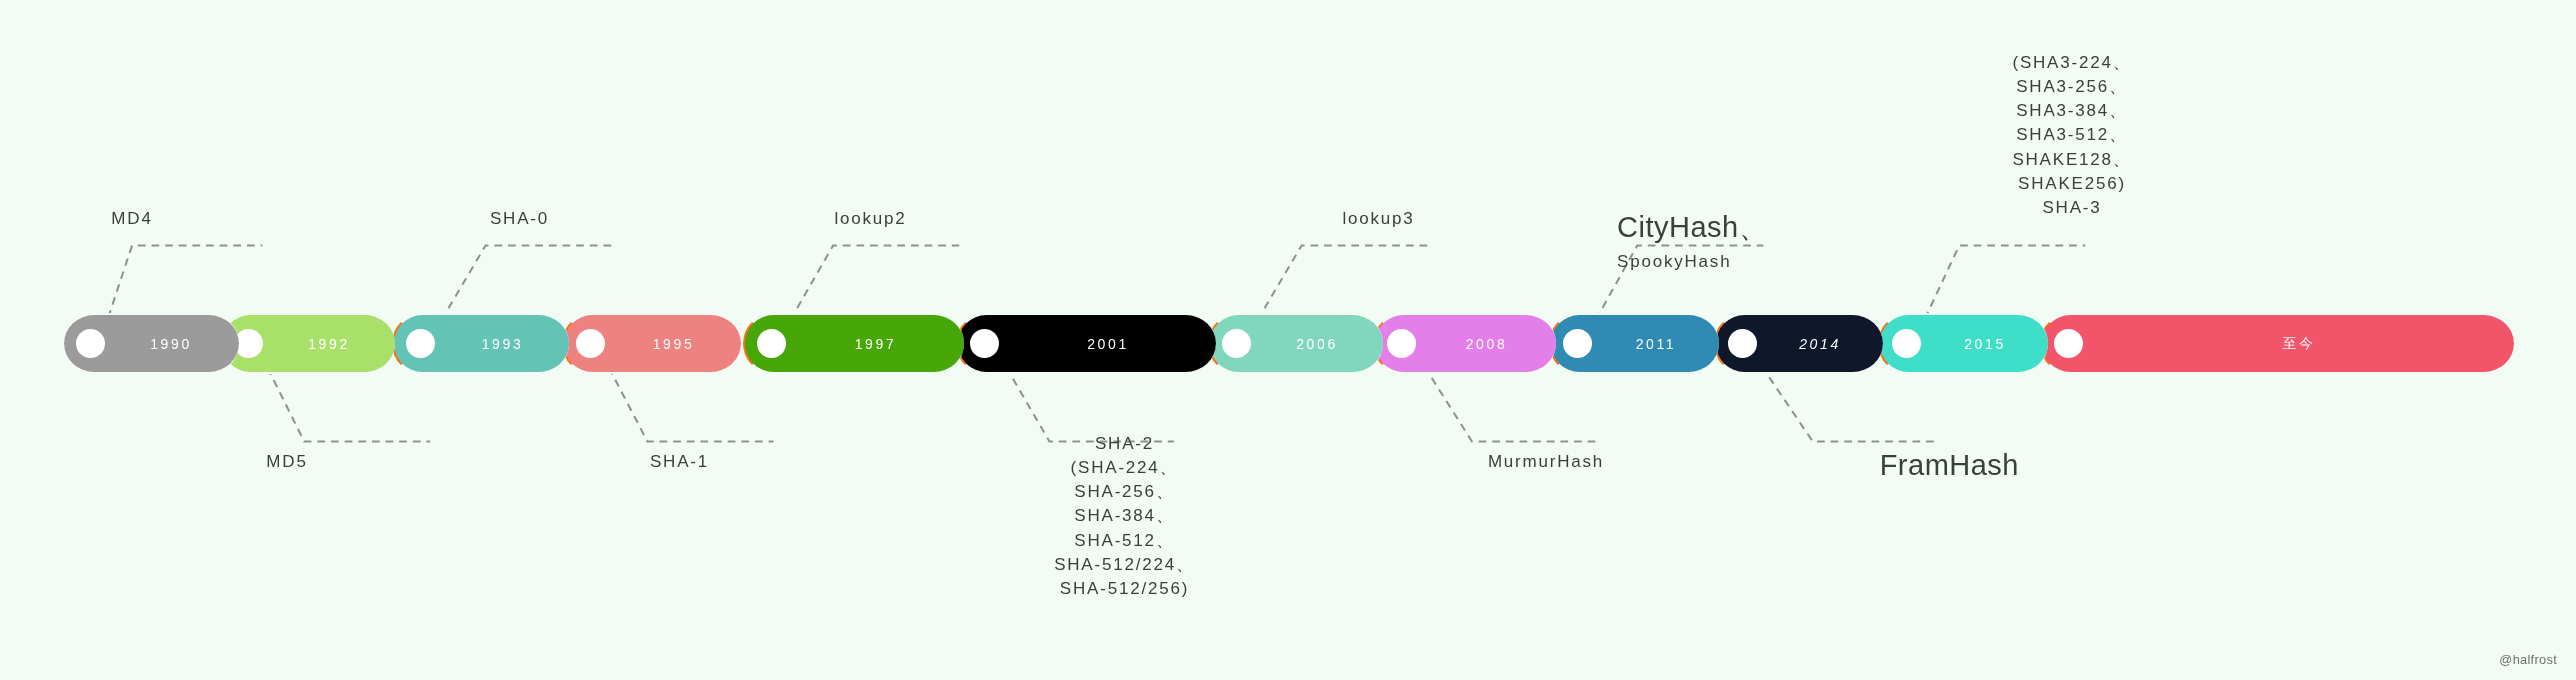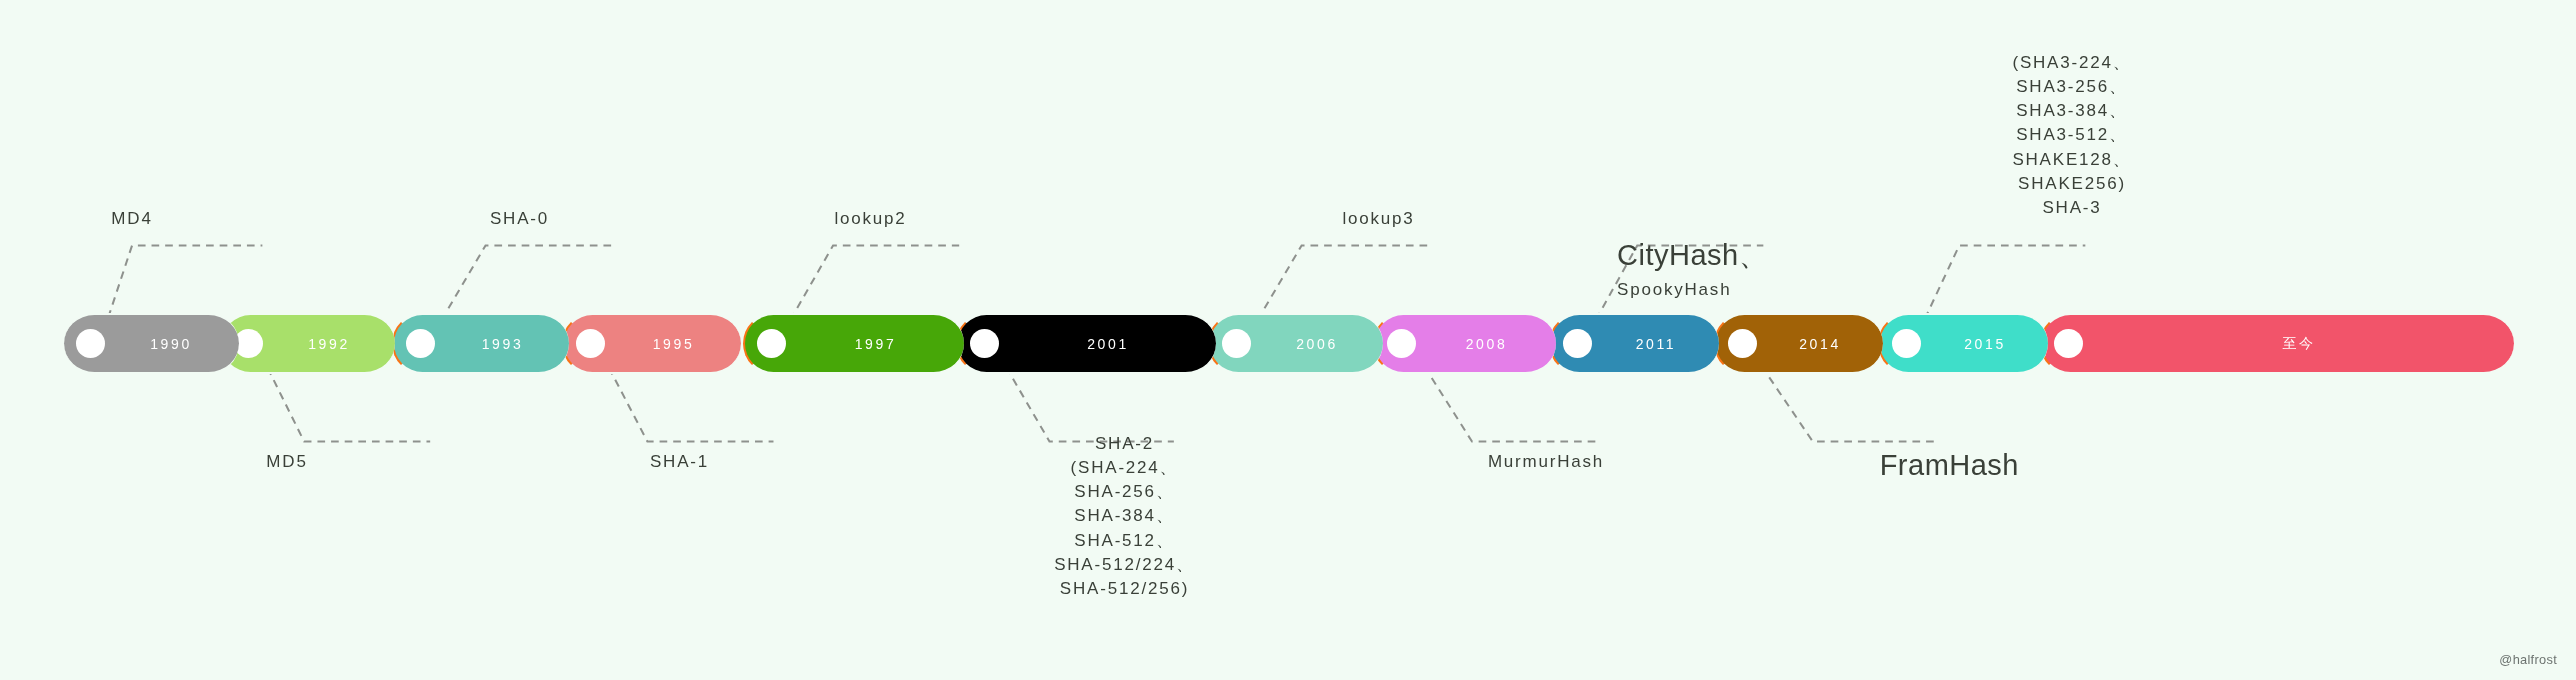--- a/index.html
+++ b/index.html
@@ -133,21 +133,21 @@
         <span class="yr" style="left: 48px; width: 118px; text-align: center;">2006</span>
       </div>
       <div class="seg" style="left: 1373px; width: 183px; background: rgb(228, 126, 232); z-index: 33;">
         <span class="dot"></span>
         <span class="yr" style="left: 48px; width: 127px; text-align: center;">2008</span>
       </div>
       <div class="seg" style="left: 1549px; width: 170px; background: rgb(47, 139, 179); z-index: 32;">
         <span class="dot"></span>
         <span class="yr" style="left: 48px; width: 114px; text-align: center;">2011</span>
       </div>
-      <div class="seg" style="left: 1714px; width: 169px; background: #a16207; z-index: 31;">
+      <div class="seg" style="left: 1714px; width: 169px; background: #0f172a; z-index: 31; font-style: italic;">
         <span class="dot"></span>
         <span class="yr" style="left: 48px; width: 112px; text-align: center;">2014</span>
       </div>
       <div class="seg" style="left: 1878px; width: 170px; background: rgb(63, 222, 201); z-index: 30;">
         <span class="dot"></span>
         <span class="yr" style="left: 48px; width: 114px; text-align: center;">2015</span>
       </div>
       <div class="seg" style="left: 2040px; width: 474px; background: rgb(242, 84, 106); z-index: 29;">
         <span class="dot"></span>
         <span class="yr" style="left: 48px; width: 418px; text-align: center;">至今</span>
@@ -176,21 +176,21 @@
       <div class="lbl small center" style="left: 794px; width: 153px; top: 207px;"><div style="position: static;">lookup2</div></div>
       <div class="lbl small center" style="left: 1014px; width: 221px; top: 432px;"><div style="position: static;">SHA-2
 (SHA-224、
 SHA-256、
 SHA-384、
 SHA-512、
 SHA-512/224、
 SHA-512/256)</div></div>
       <div class="lbl small center" style="left: 1302px; width: 153px; top: 207px;"><div style="position: static;">lookup3</div></div>
       <div class="lbl small center" style="left: 1448px; width: 196px; top: 450px;"><div style="position: static;">MurmurHash</div></div>
-      <div class="lbl small left" style="left: 1617px; width: 196px; top: 207px;"><div class="lbl big" style="position: static; margin-bottom: 1.7px; margin-top: 28px;">CityHash、</div><div style="position: static;">SpookyHash</div></div>
+      <div class="lbl small left" style="left: 1617px; width: 196px; top: 207px;"><div class="lbl big" style="position: static; margin-bottom: 1.7px;">CityHash、</div><div style="position: static;">SpookyHash</div></div>
       <div class="lbl big center" style="left: 1780px; width: 239px; top: 445px; text-align: right;"><div style="position: static;">FramHash</div></div>
       <div class="lbl small center" style="left: 1959px; width: 226px; top: 51px;"><div style="position: static;">(SHA3-224、
 SHA3-256、
 SHA3-384、
 SHA3-512、
 SHAKE128、
 SHAKE256)
 SHA-3</div></div>
     </div>
 

